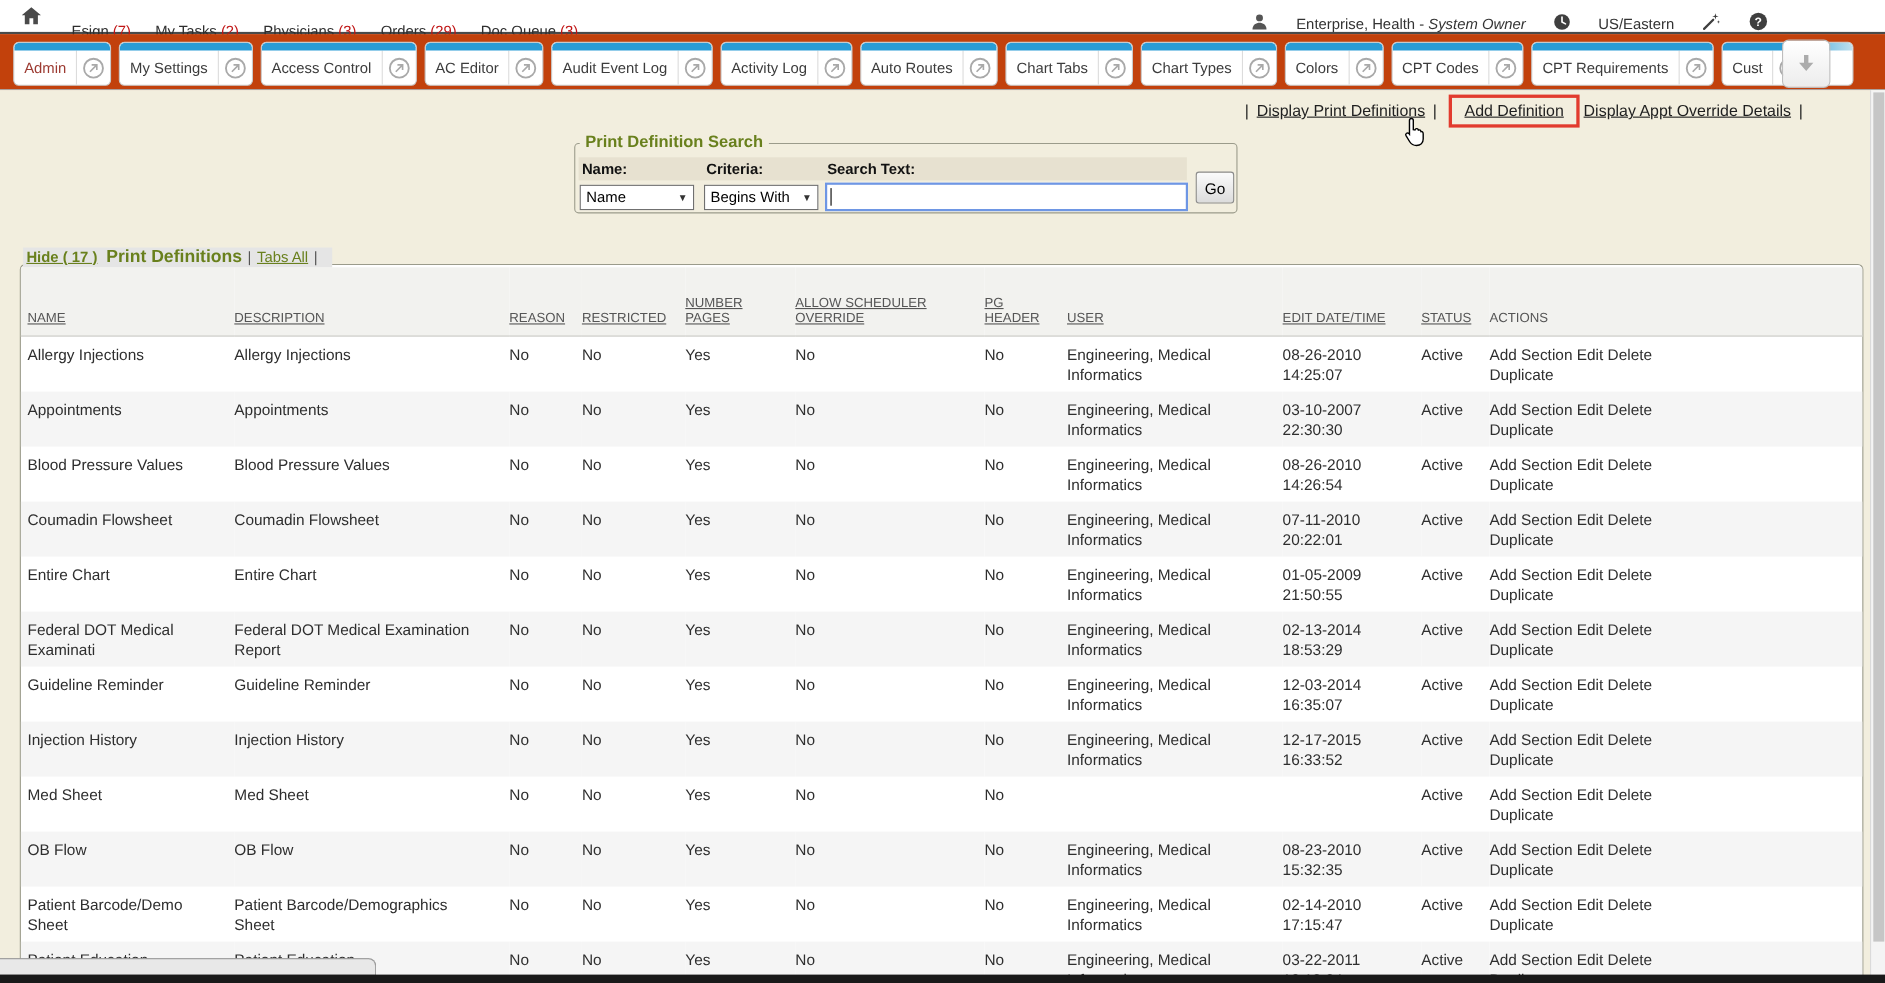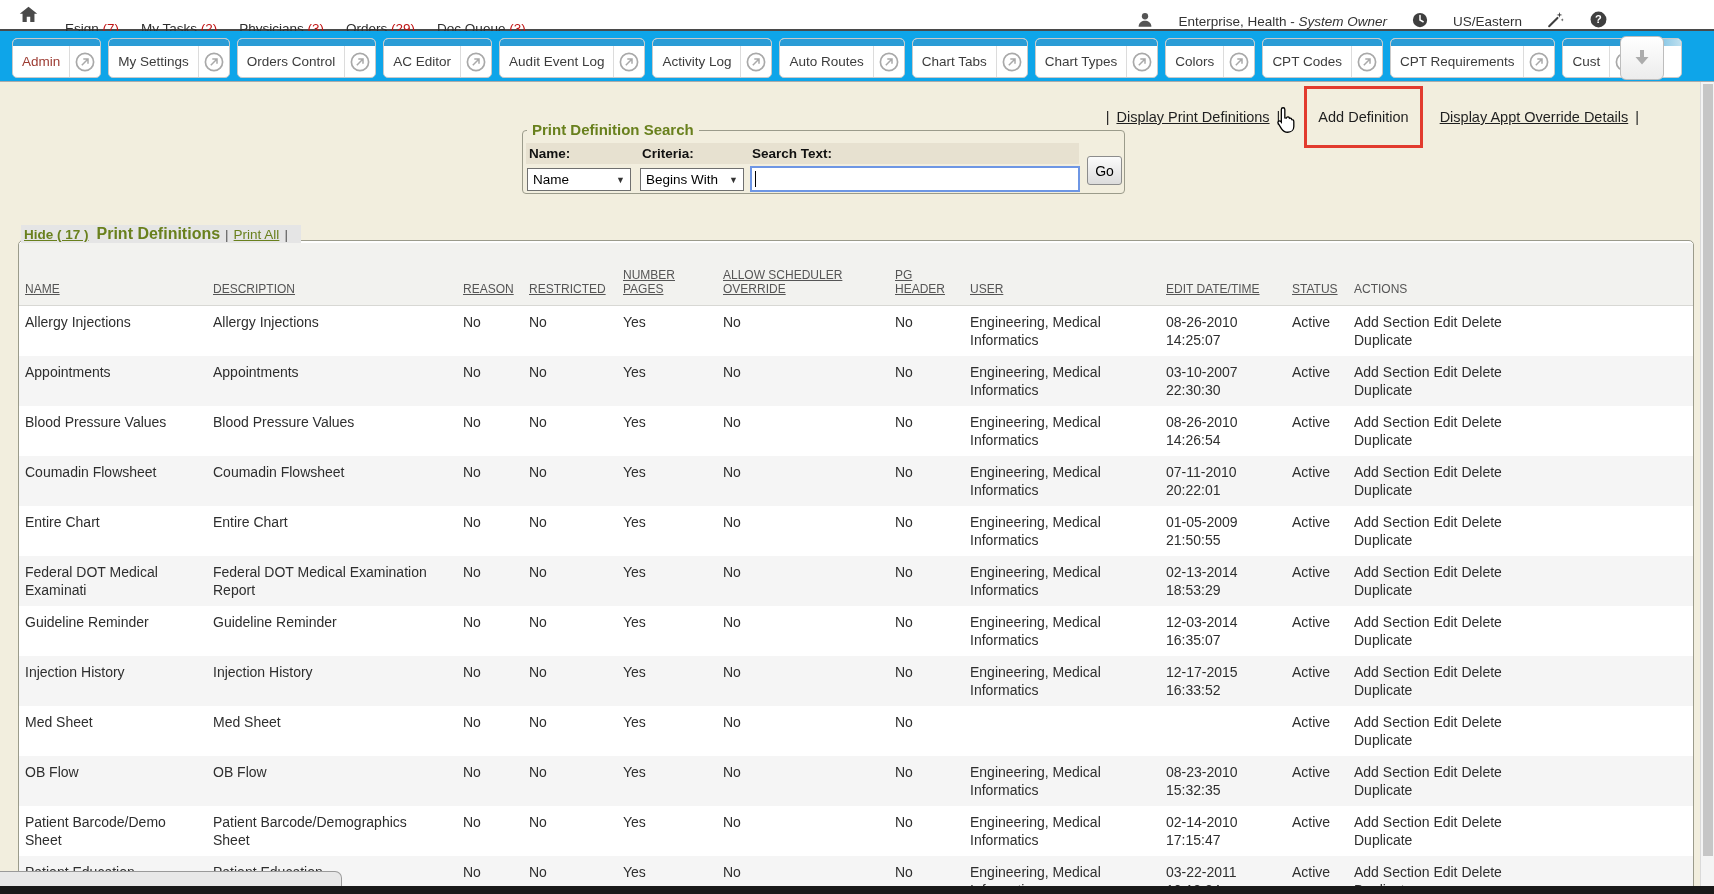--- a/index.html
+++ b/index.html
@@ -20,21 +20,21 @@
   .nav-count{color:#C01515;}
   .topbar-right{
     position:absolute;right:106px;top:0;height:29px;
     display:flex;align-items:flex-end;gap:24px;font-size:13.5px;color:#333;
   }
   .user-role{font-style:italic;}
   .tb-icon{display:flex;align-items:center;}
   
   .tabbar{
     position:absolute;top:31px;left:0;width:1714px;height:50px;
-    background:#0ea5e9;border-bottom:1px solid #ABABAB;overflow:hidden;
+    background:#c2410c;border-bottom:1px solid #ABABAB;overflow:hidden;
   }
   .tabs-row{position:absolute;left:12px;top:7px;display:flex;gap:7px;}
   .tab{
     position:relative;height:40px;background:#FFFFFF;border:1px solid #C9C9C9;
     border-radius:5px;display:flex;align-items:stretch;cursor:pointer;flex:none;
     box-sizing:border-box;overflow:hidden;
   }
   .tab-blue{position:absolute;top:0;left:0;right:0;height:7px;background:#2A9CD6;border-radius:4px 4px 0 0;}
   .tab-blue.fade{background:linear-gradient(to right,#2A9CD6 55%,#BFE0EF);}
   .tab-label{
@@ -57,21 +57,21 @@
     background:#F2EEDE;overflow:hidden;
   }
   
   .toplinks{
     position:absolute;top:4px;right:68px;display:flex;align-items:center;
     font-size:14.5px;color:#1F1F1F;white-space:nowrap;
   }
   .toplinks .pipe{margin:0 7px;}
   .toplinks a{color:#1F1F1F;text-decoration:underline;cursor:pointer;}
   .redbox{
-    border:3px solid #E23B2E;padding:20px 11px;margin:0 17px;display:inline-block;
+    border:3px solid #E23B2E;padding:4px 11px;margin:0 4px;display:inline-block;text-decoration:underline;
   }
   .redbox a{text-decoration:none;}
   .cursor-hand{position:absolute;top:24px;right:416px;z-index:9;}
   
   .search-fs{
     position:absolute;left:482px;top:48px;width:601px;height:62px;
     border:1px solid #9B9B8B;border-radius:4px;margin-left:40px;
   }
   .fs-legend{
     position:absolute;top:-11px;left:4px;background:#F2EEDE;padding:0 5px;
@@ -215,21 +215,21 @@
         <span class="tab-label">My Settings</span>
         <span class="tab-iconbox">
           <svg width="22" height="22" viewBox="0 0 22 22">
             <circle cx="11" cy="11" r="8.6" fill="none" stroke="#A9A9A9" stroke-width="1.7"></circle>
             <path d="M7.8 14.2 L14 8 M9.3 8 L14 8 L14 12.7" fill="none" stroke="#A9A9A9" stroke-width="1.5"></path>
           </svg>
         </span>
       </div>
       <div class="tab">
         <div class="tab-blue"></div>
-        <span class="tab-label">Orders Control</span>
+        <span class="tab-label">Access Control</span>
         <span class="tab-iconbox">
           <svg width="22" height="22" viewBox="0 0 22 22">
             <circle cx="11" cy="11" r="8.6" fill="none" stroke="#A9A9A9" stroke-width="1.7"></circle>
             <path d="M7.8 14.2 L14 8 M9.3 8 L14 8 L14 12.7" fill="none" stroke="#A9A9A9" stroke-width="1.5"></path>
           </svg>
         </span>
       </div>
       <div class="tab">
         <div class="tab-blue"></div>
         <span class="tab-label">AC Editor</span>
@@ -375,21 +375,21 @@
       <span class="caret"></span>
     </div>
     <div class="go-btn">Go</div>
   </div>
 
   <div class="defs-fs">
     <div class="defs-legend">
       <span class="hide-link">Hide ( 17 )</span>
       <span class="defs-title">Print Definitions</span>
       <span class="legend-pipe">|</span>
-      <span class="showall-link">Print All</span>
+      <span class="showall-link">Tabs All</span>
       <span class="legend-pipe">|</span>
     </div>
     <table class="defs">
       <colgroup>
         <col style="width:194px">
           <col style="width:250px">
           <col style="width:66px">
           <col style="width:94px">
         <col style="width:100px">
           <col style="width:172px">

